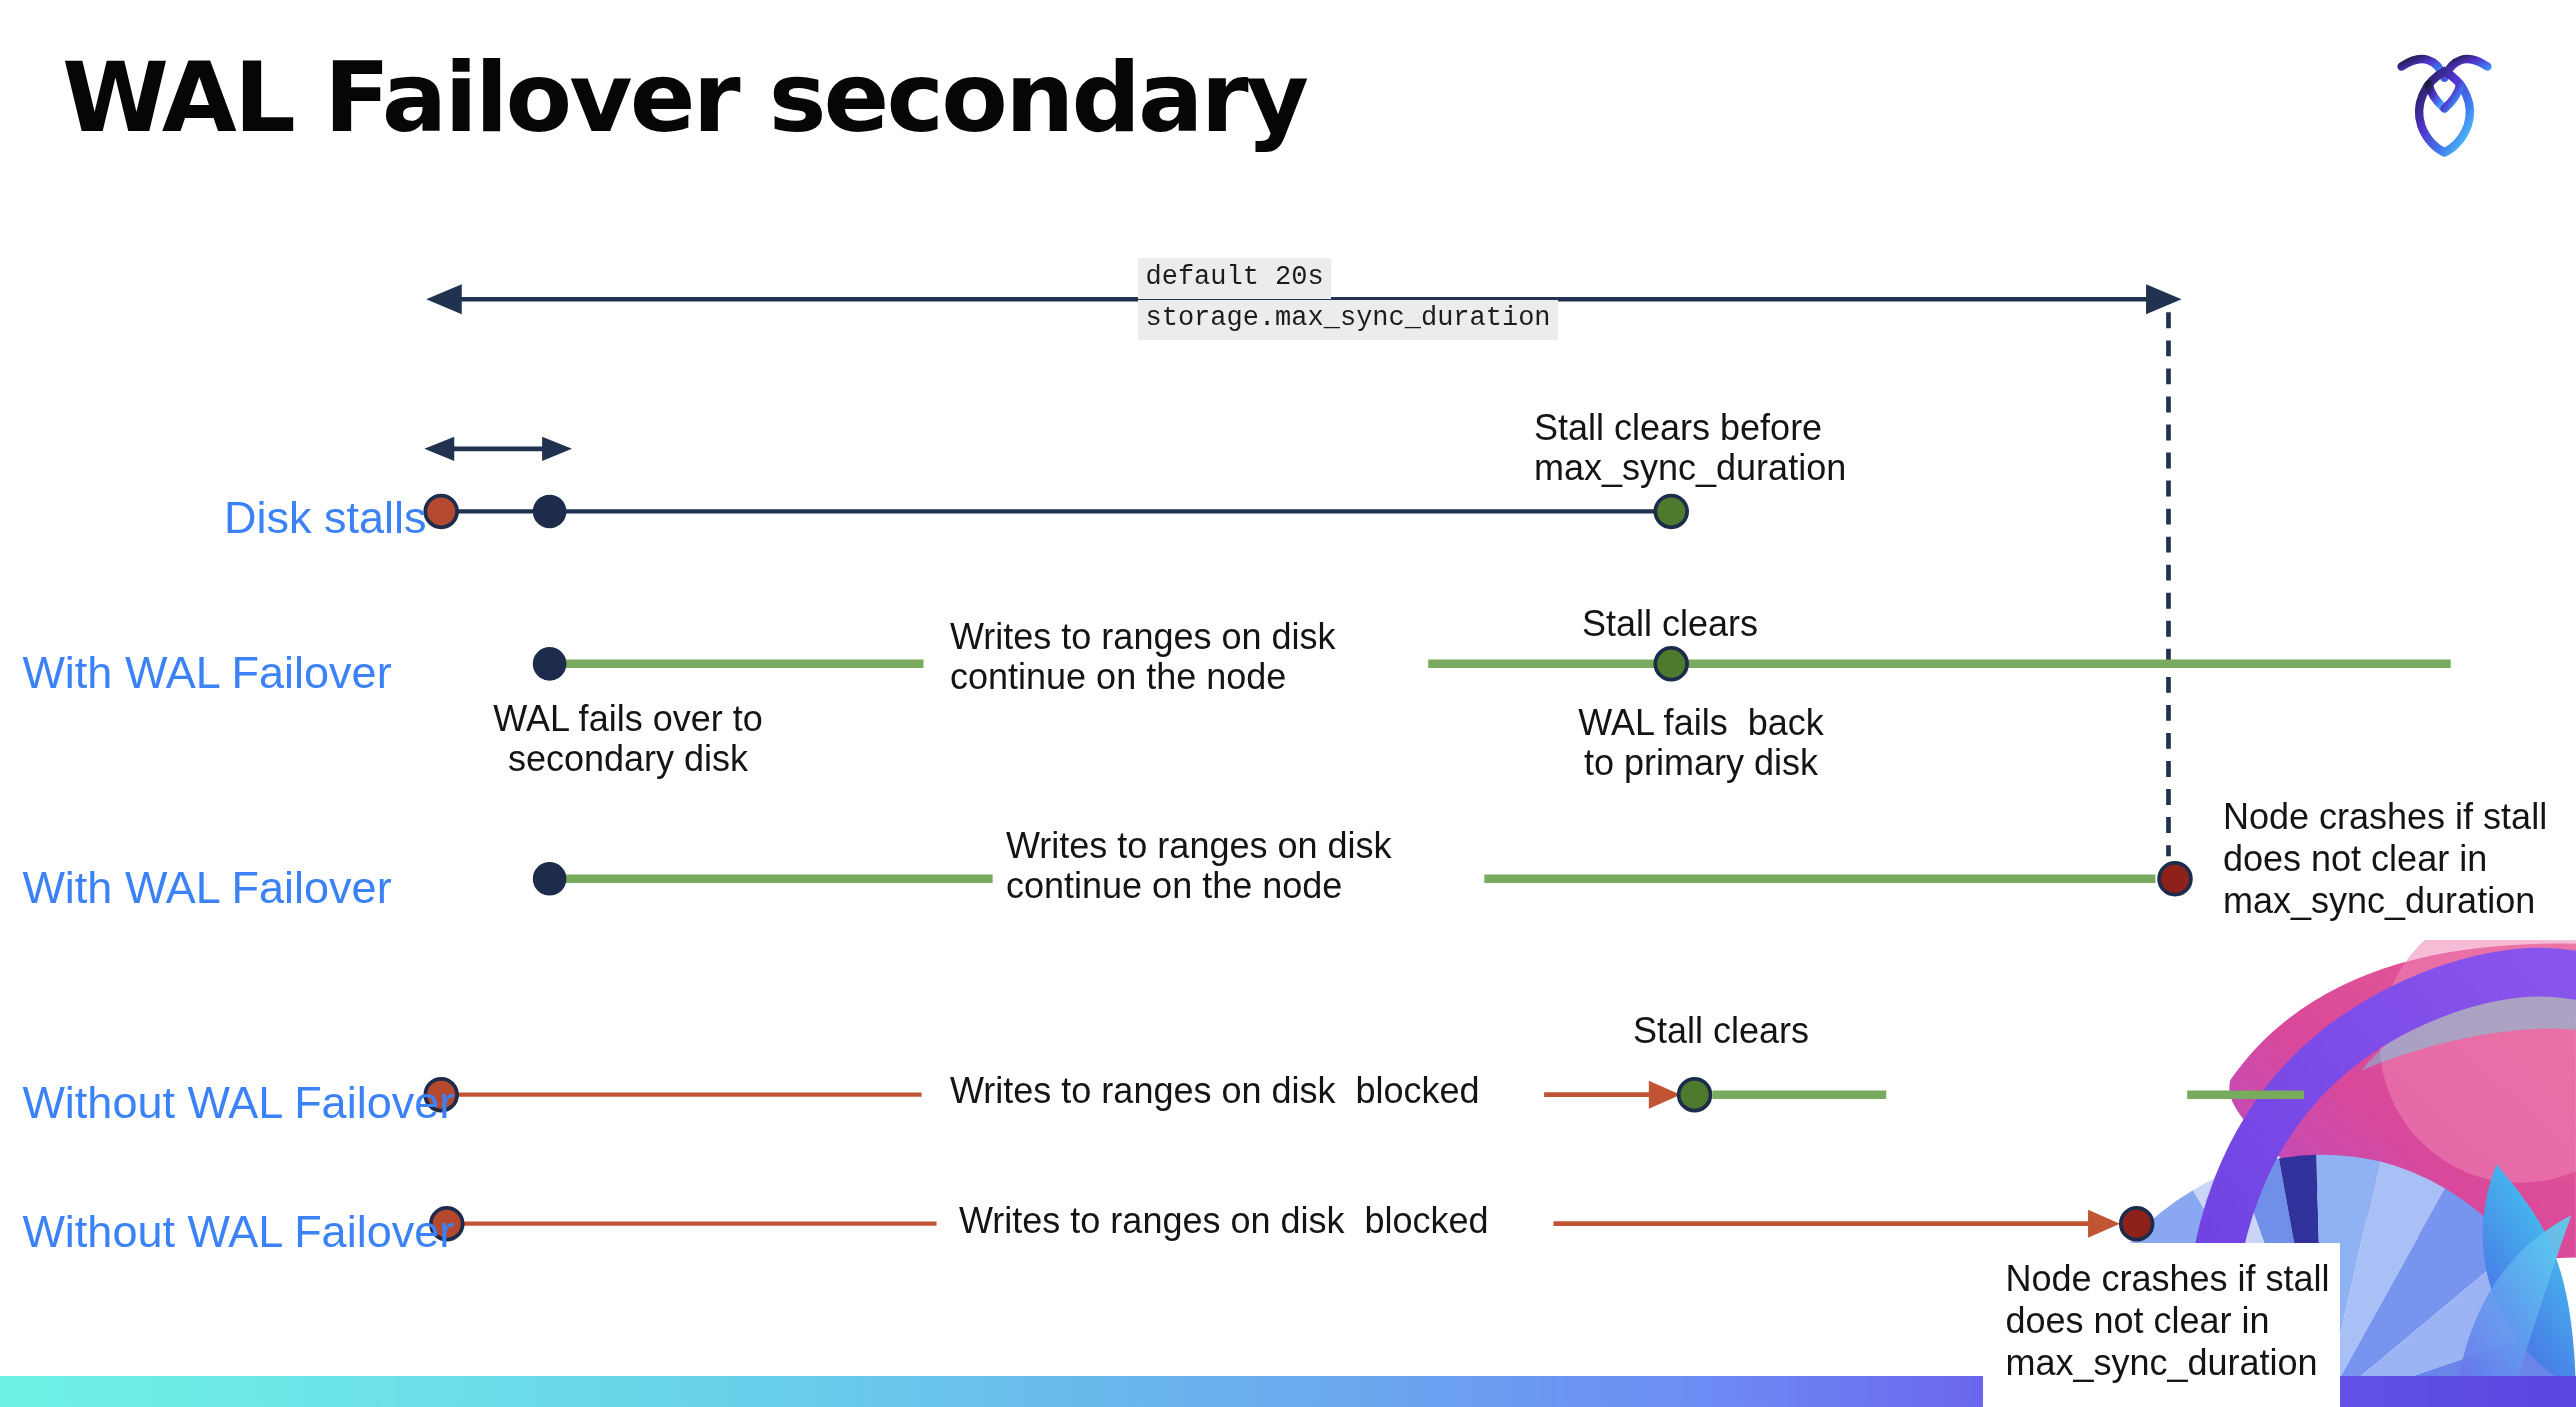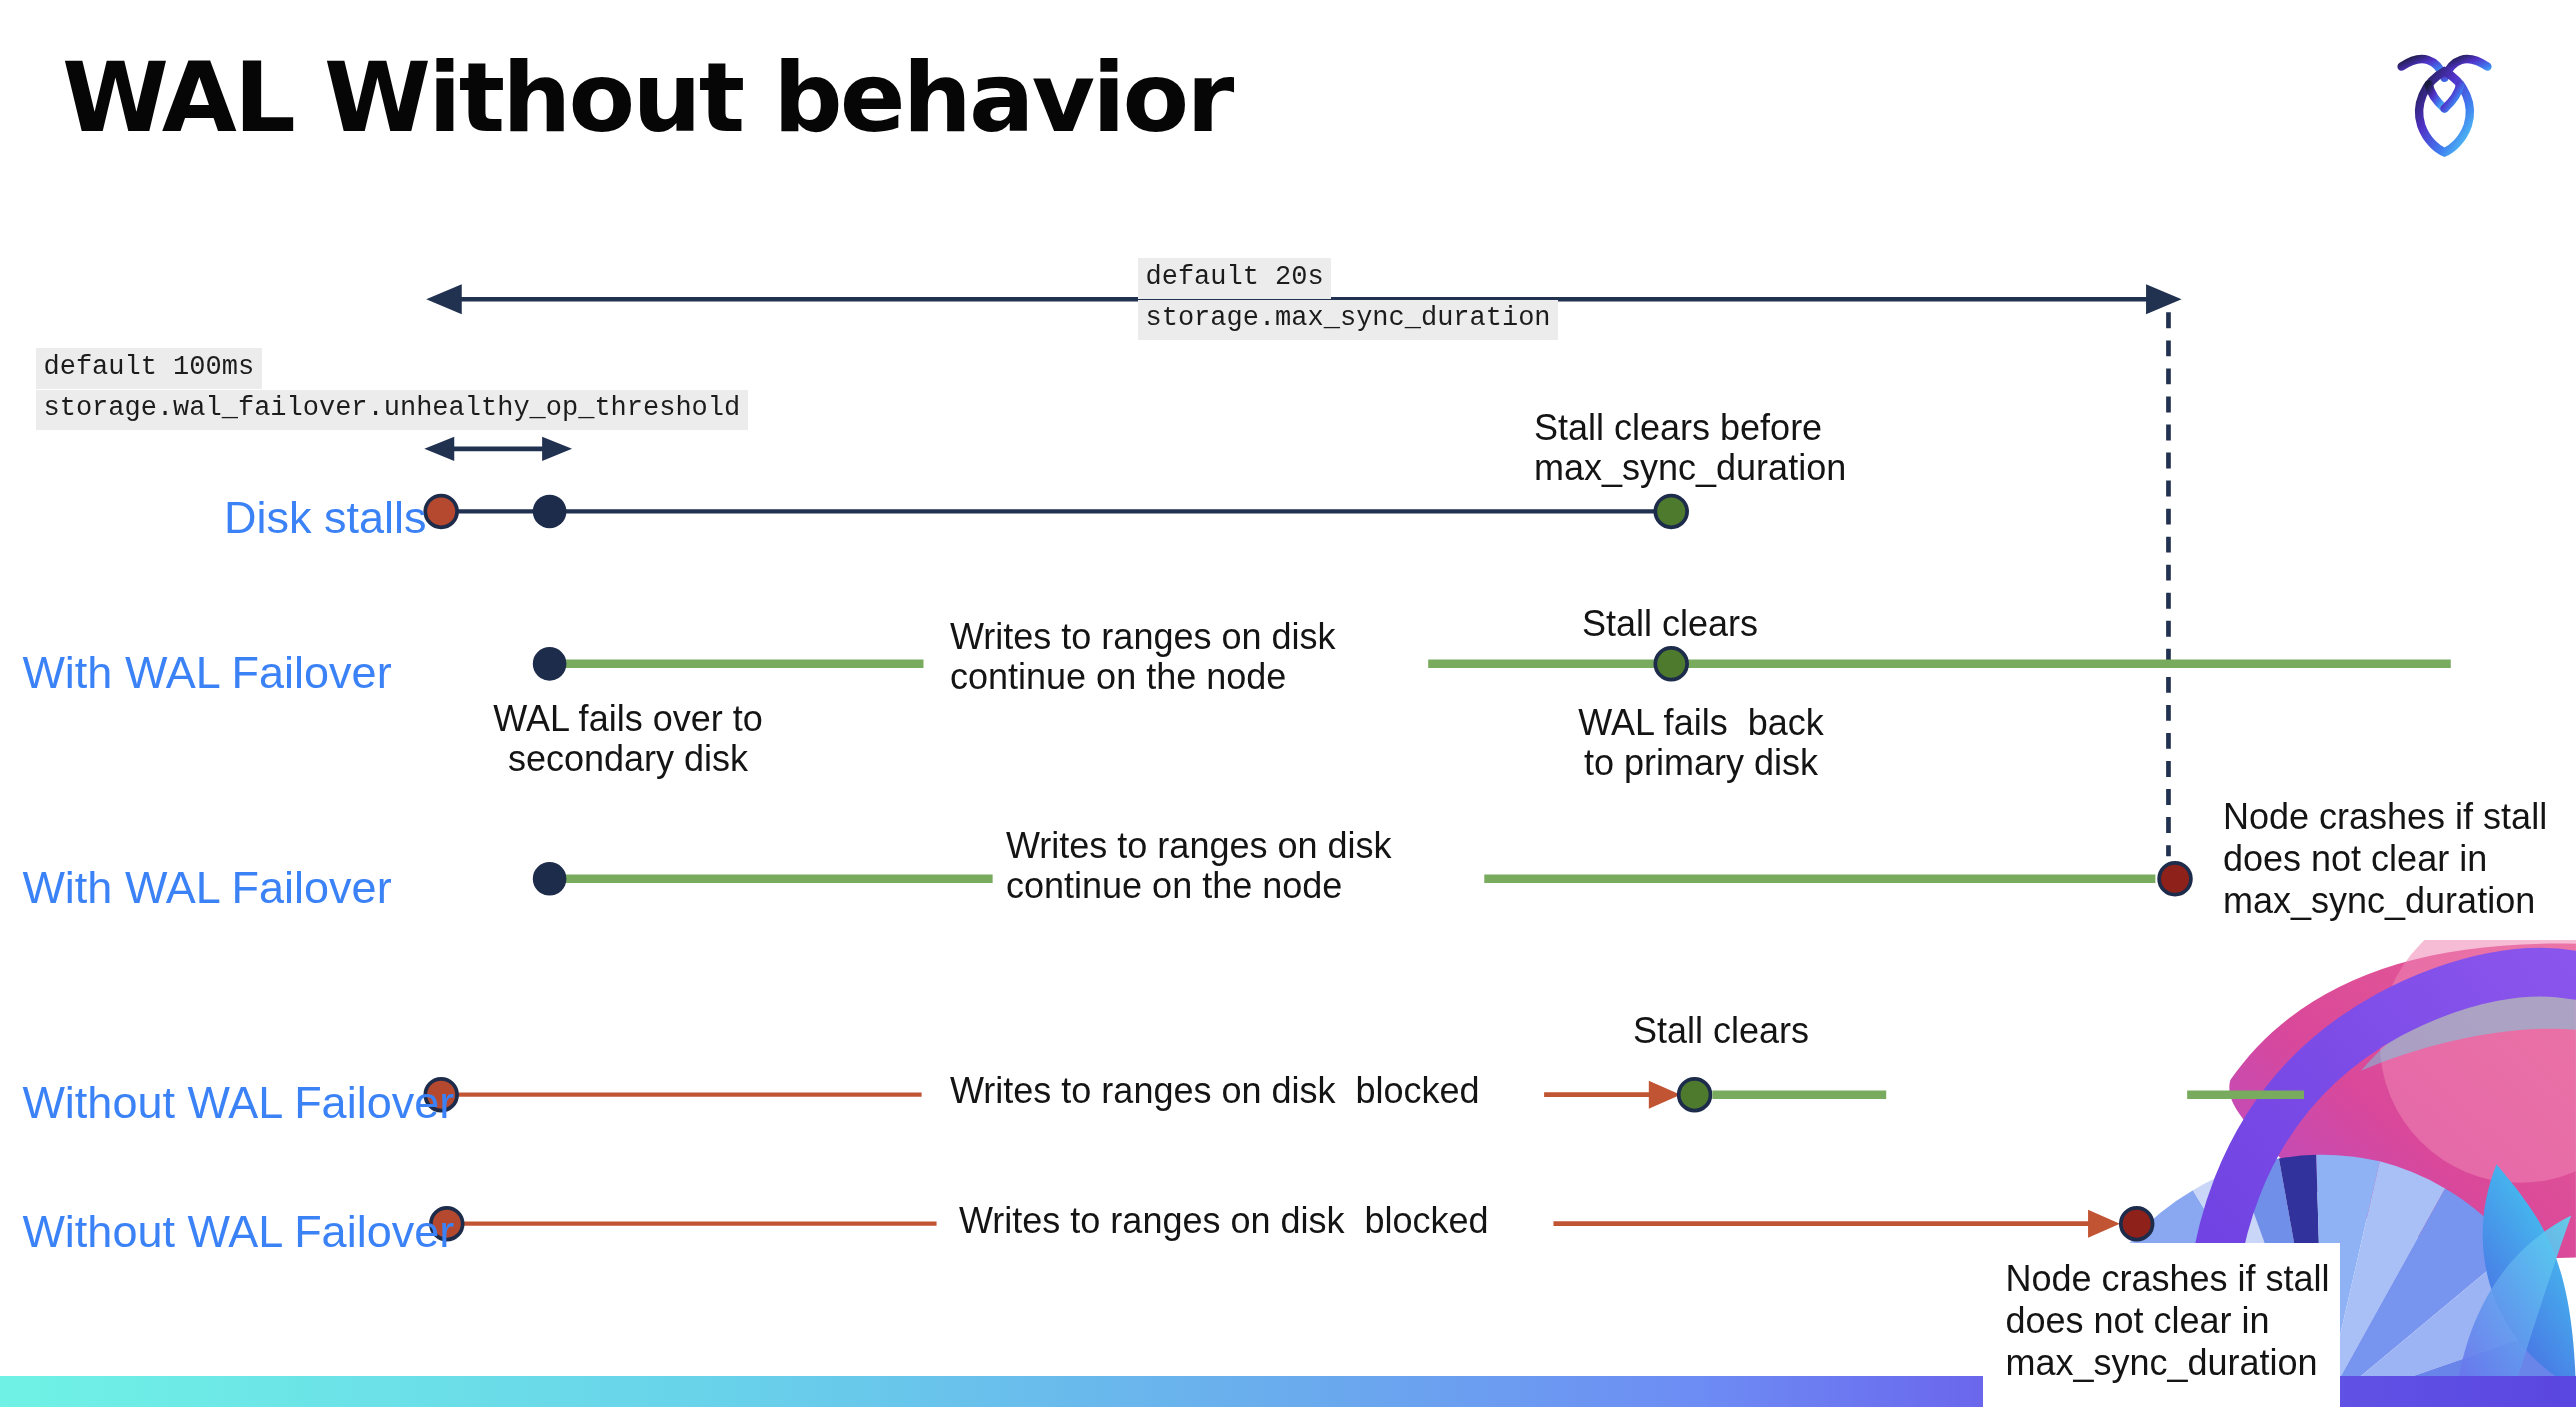--- a/index.html
+++ b/index.html
@@ -28,21 +28,21 @@
   #brand-art{left:1922px;top:940px;z-index:2;}
   #overlay-graphics{left:0;top:0;z-index:7;}
   .txt{z-index:8;}
   #logo{left:2396px;top:47px;z-index:3;}
 </style>
 </head>
 <body>
 
 <div id="slide">
 
-  <div id="page-title" class="abs txt">WAL Without behavior</div>
+  <div id="page-title" class="abs txt">WAL Failover secondary</div>
 
   <svg id="logo" class="abs" width="97" height="110" viewBox="0 0 104 118">
     <defs>
       <linearGradient id="lg" x1="0" y1="0" x2="1" y2="1">
         <stop offset="0" stop-color="#191b3d"></stop>
         <stop offset="0.38" stop-color="#5132c8"></stop>
         <stop offset="0.7" stop-color="#3f7df0"></stop>
         <stop offset="1" stop-color="#54d8f2"></stop>
       </linearGradient>
     </defs>
@@ -164,24 +164,20 @@
       <line x1="1662" y1="1309" x2="2236" y2="1309" stroke="#c15432" stroke-width="5"></line>
       <polygon points="2268,1309 2234,1294 2234,1324" fill="#c15432"></polygon>
       <circle cx="2286" cy="1309" r="17" fill="#8f211b" stroke="#1e2c4c" stroke-width="4"></circle>
     </g>
   </svg>
 
   <div class="abs code-label txt" style="left:1138px;top:258px;">
     <span>default 20s</span>
     <span>storage.max_sync_duration</span>
   </div>
-  <div class="abs code-label txt" style="left:36px;top:348px;">
-    <span>default 100ms</span>
-    <span>storage.wal_failover.unhealthy_op_threshold</span>
-  </div>
 
   <div class="abs row-label txt" style="left:224px;top:492px;">Disk stalls</div>
   <div class="abs row-label txt" style="left:22.4px;top:647px;">With WAL Failover</div>
   <div class="abs row-label txt" style="left:22.4px;top:862px;">With WAL Failover</div>
   <div class="abs row-label txt" style="left:22.4px;top:1077px;">Without WAL Failover</div>
   <div class="abs row-label txt" style="left:22.4px;top:1206px;">Without WAL Failover</div>
 
   <div class="abs note txt" style="left:1534px;top:408px;">Stall clears before
 max_sync_duration</div>
 

